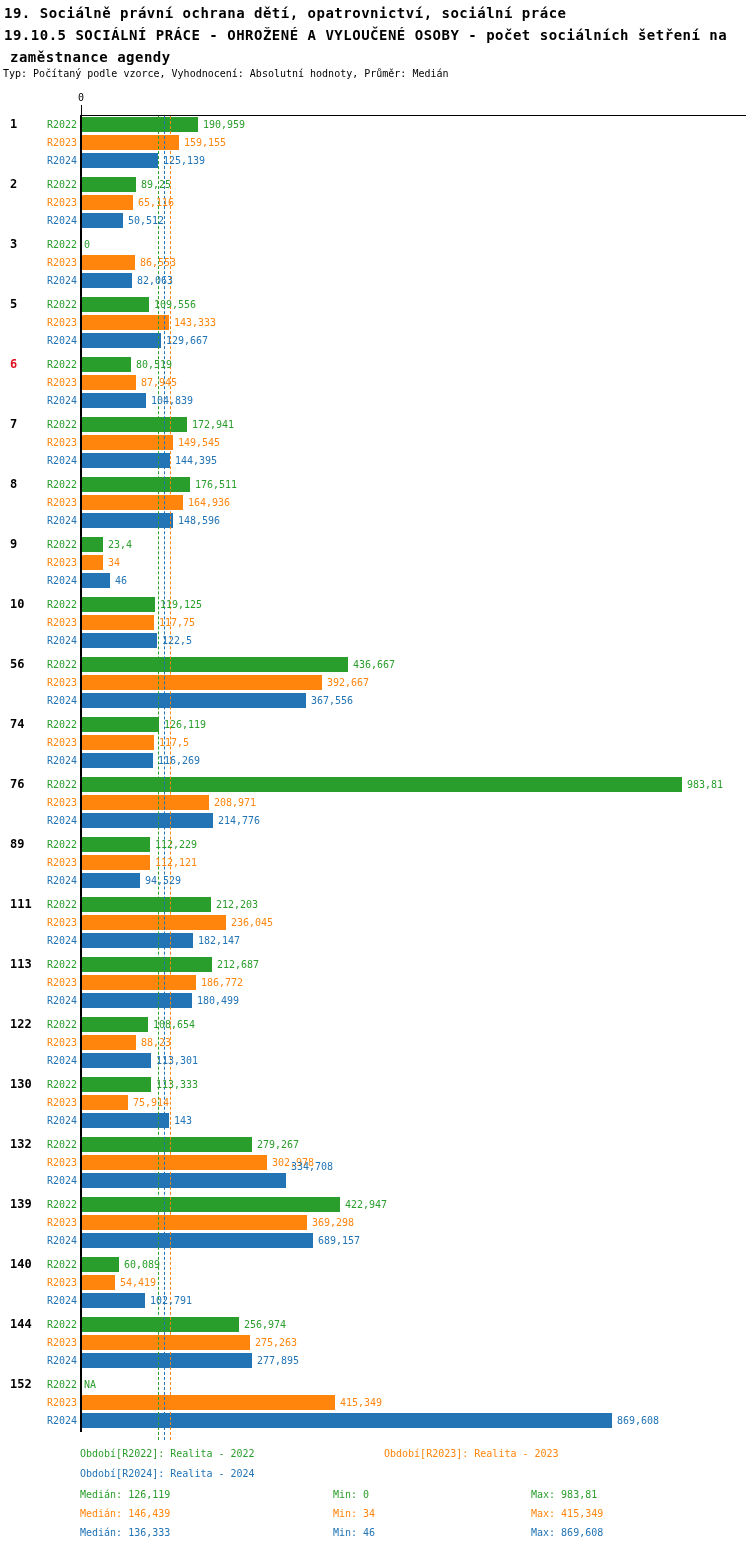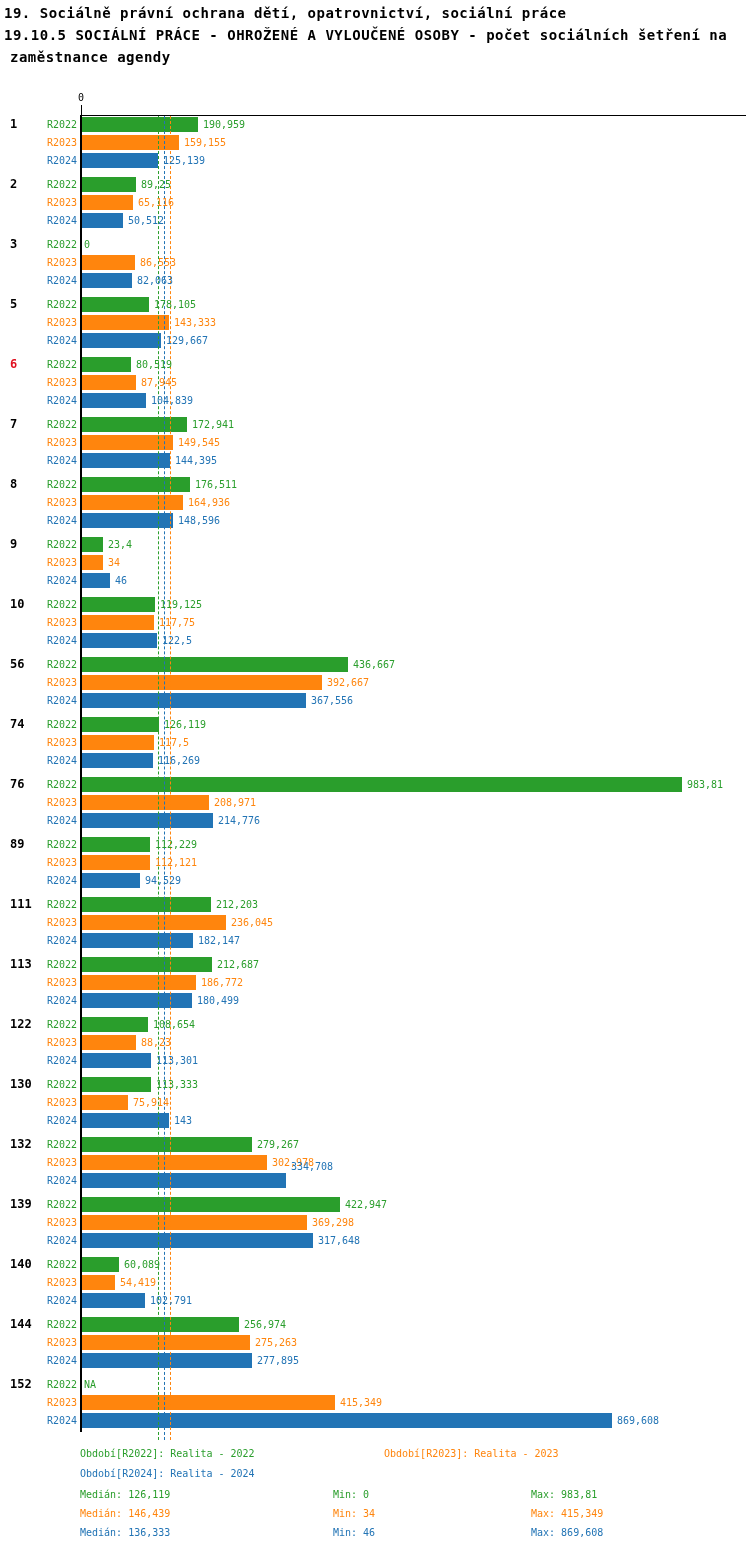--- a/index.html
+++ b/index.html
@@ -20,20 +20,21 @@
   .stat{position:absolute;font-size:10px;white-space:pre;}
 </style>
 </head>
 <body>
 
 <div id="page">
 
   <div class="title" style="left:4px;top:5px;">19. Sociálně právní ochrana dětí, opatrovnictví, sociální práce</div>
   <div class="title" style="left:4px;top:27px;">19.10.5 SOCIÁLNÍ PRÁCE - OHROŽENÉ A VYLOUČENÉ OSOBY - počet sociálních šetření na</div>
   <div class="title" style="left:10px;top:49px;">zaměstnance agendy</div>
+  <div class="meta" style="left:3px;top:68px;">Typ: Počítaný podle vzorce, Vyhodnocení: Absolutní hodnoty, Průměr: Medián</div>
 
   <div>
     <div class="zero-label" style="left:74px;top:92px;width:14px;">0</div>
     <div class="tick" style="left:81px;top:105px;height:10px;"></div>
     <div class="axis-h" style="left:81px;top:115px;width:665px;"></div>
     <div class="axis-v" style="left:80px;top:115px;height:1317px;"></div>
     <div id="plot">
         <div class="group-label" style="left: 10px; top: 117px; color: rgb(0, 0, 0);">1</div>
         <div class="series-label" style="left: 40px; top: 117px; color: rgb(42, 158, 44);">R2022</div>
         <div class="bar" style="left: 82px; top: 117px; width: 116px; background: rgb(42, 158, 44);"></div>
@@ -59,21 +60,21 @@
         <div class="bar-label" style="left: 84px; top: 237px; color: rgb(42, 158, 44);">0</div>
         <div class="series-label" style="left: 40px; top: 255px; color: rgb(255, 133, 13);">R2023</div>
         <div class="bar" style="left: 82px; top: 255px; width: 53px; background: rgb(255, 133, 13);"></div>
         <div class="bar-label" style="left: 140px; top: 255px; color: rgb(255, 133, 13);">86,553</div>
         <div class="series-label" style="left: 40px; top: 273px; color: rgb(34, 116, 181);">R2024</div>
         <div class="bar" style="left: 82px; top: 273px; width: 50px; background: rgb(34, 116, 181);"></div>
         <div class="bar-label" style="left: 137px; top: 273px; color: rgb(34, 116, 181);">82,063</div>
         <div class="group-label" style="left: 10px; top: 297px; color: rgb(0, 0, 0);">5</div>
         <div class="series-label" style="left: 40px; top: 297px; color: rgb(42, 158, 44);">R2022</div>
         <div class="bar" style="left: 82px; top: 297px; width: 67px; background: rgb(42, 158, 44);"></div>
-        <div class="bar-label" style="left: 154px; top: 297px; color: rgb(42, 158, 44);">178,105</div>
+        <div class="bar-label" style="left: 154px; top: 297px; color: rgb(42, 158, 44);">109,556</div>
         <div class="series-label" style="left: 40px; top: 315px; color: rgb(255, 133, 13);">R2023</div>
         <div class="bar" style="left: 82px; top: 315px; width: 87px; background: rgb(255, 133, 13);"></div>
         <div class="bar-label" style="left: 174px; top: 315px; color: rgb(255, 133, 13);">143,333</div>
         <div class="series-label" style="left: 40px; top: 333px; color: rgb(34, 116, 181);">R2024</div>
         <div class="bar" style="left: 82px; top: 333px; width: 79px; background: rgb(34, 116, 181);"></div>
         <div class="bar-label" style="left: 166px; top: 333px; color: rgb(34, 116, 181);">129,667</div>
         <div class="group-label" style="left: 10px; top: 357px; color: rgb(224, 16, 32);">6</div>
         <div class="series-label" style="left: 40px; top: 357px; color: rgb(42, 158, 44);">R2022</div>
         <div class="bar" style="left: 82px; top: 357px; width: 49px; background: rgb(42, 158, 44);"></div>
         <div class="bar-label" style="left: 136px; top: 357px; color: rgb(42, 158, 44);">80,519</div>
@@ -215,21 +216,21 @@
         <div class="bar-label" style="left: 291px; top: 1159px; color: rgb(34, 116, 181); text-align: center;">334,708</div>
         <div class="group-label" style="left: 10px; top: 1197px; color: rgb(0, 0, 0);">139</div>
         <div class="series-label" style="left: 40px; top: 1197px; color: rgb(42, 158, 44);">R2022</div>
         <div class="bar" style="left: 82px; top: 1197px; width: 258px; background: rgb(42, 158, 44);"></div>
         <div class="bar-label" style="left: 345px; top: 1197px; color: rgb(42, 158, 44);">422,947</div>
         <div class="series-label" style="left: 40px; top: 1215px; color: rgb(255, 133, 13);">R2023</div>
         <div class="bar" style="left: 82px; top: 1215px; width: 225px; background: rgb(255, 133, 13);"></div>
         <div class="bar-label" style="left: 312px; top: 1215px; color: rgb(255, 133, 13);">369,298</div>
         <div class="series-label" style="left: 40px; top: 1233px; color: rgb(34, 116, 181);">R2024</div>
         <div class="bar" style="left: 82px; top: 1233px; width: 231px; background: rgb(34, 116, 181);"></div>
-        <div class="bar-label" style="left: 318px; top: 1233px; color: rgb(34, 116, 181);">317,648</div>
+        <div class="bar-label" style="left: 318px; top: 1233px; color: rgb(34, 116, 181);">689,157</div>
         <div class="group-label" style="left: 10px; top: 1257px; color: rgb(0, 0, 0);">140</div>
         <div class="series-label" style="left: 40px; top: 1257px; color: rgb(42, 158, 44);">R2022</div>
         <div class="bar" style="left: 82px; top: 1257px; width: 37px; background: rgb(42, 158, 44);"></div>
         <div class="bar-label" style="left: 124px; top: 1257px; color: rgb(42, 158, 44);">60,089</div>
         <div class="series-label" style="left: 40px; top: 1275px; color: rgb(255, 133, 13);">R2023</div>
         <div class="bar" style="left: 82px; top: 1275px; width: 33px; background: rgb(255, 133, 13);"></div>
         <div class="bar-label" style="left: 120px; top: 1275px; color: rgb(255, 133, 13);">54,419</div>
         <div class="series-label" style="left: 40px; top: 1293px; color: rgb(34, 116, 181);">R2024</div>
         <div class="bar" style="left: 82px; top: 1293px; width: 63px; background: rgb(34, 116, 181);"></div>
         <div class="bar-label" style="left: 150px; top: 1293px; color: rgb(34, 116, 181);">102,791</div>

